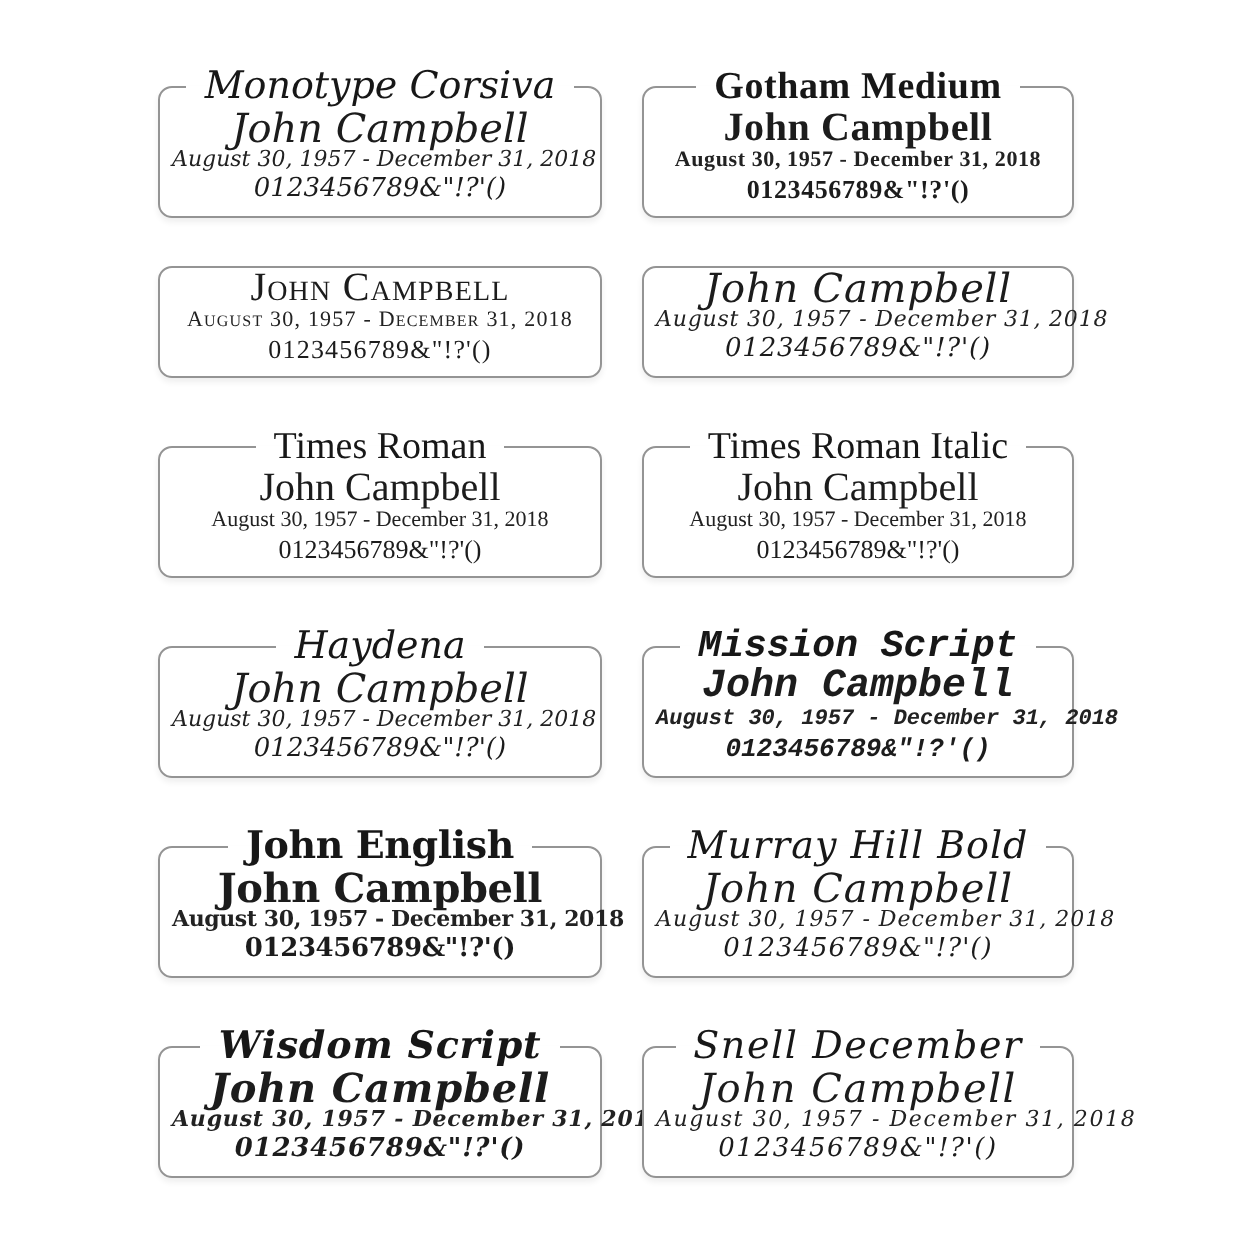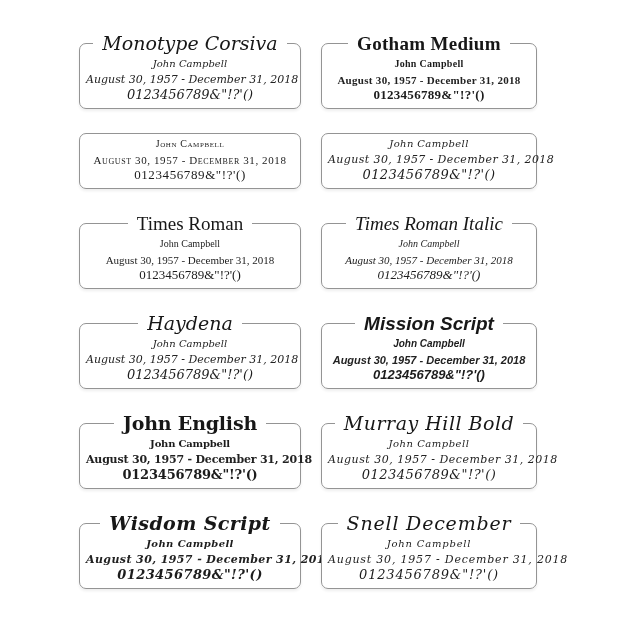--- a/index.html
+++ b/index.html
@@ -34,34 +34,34 @@
   }
   legend.card-title {
     margin: 0 auto;
     padding: 0 9px;
     font-size: 19px;
     line-height: 21px;
     white-space: nowrap;
     color: #171717;
   }
   .line { white-space: nowrap; }
-  .line-name  { font-size: 10px; line-height: 18px; margin-top: 1px; text-align: center; }
+  .line-name  { font-size: 20px; line-height: 18px; margin-top: 1px; text-align: center; }
   .line-dates { font-size: 11px;   line-height: 14px; color: #222222; }
   .line-chars { font-size: 13px;   line-height: 16px; }
 
   
   .f-corsiva     { font-family: "DejaVu Serif", serif; font-style: italic; }
   .f-gotham      { font-family: Liberation Serif, serif; font-weight: 700; letter-spacing: .3px; }
   .f-cinzel      { font-family: "Liberation Serif", serif; font-variant: small-caps; letter-spacing: .6px; }
   .f-cinzel legend.card-title { letter-spacing: 2px; font-size: 21px; }
   .f-lucida      { font-family: "DejaVu Serif", serif; font-style: italic; letter-spacing: .4px; }
   .f-times       { font-family: "Liberation Serif", serif; }
-  .f-timesitalic { font-family: "Liberation Serif", serif; font-style: italic; }
+  .f-timesitalic { font-family: "Liberation Serif", serif; }
   .f-haydena     { font-family: "DejaVu Serif", serif; font-style: italic; }
-  .f-mission     { font-family: Liberation Sans, sans-serif; font-style: italic; font-weight: 700; }
+  .f-mission     { font-family: Liberation Mono, monospace; font-style: italic; font-weight: 700; }
   .f-olde        { font-family: "DejaVu Serif", serif; font-weight: 700; letter-spacing: -.2px; }
   .f-murray      { font-family: "DejaVu Serif", serif; font-style: italic; letter-spacing: .5px; }
   .f-wisdom      { font-family: "DejaVu Serif", serif; font-style: italic; font-weight: 700; letter-spacing: .4px; }
   .f-snell       { font-family: "DejaVu Serif", serif; font-style: italic; letter-spacing: .8px; }
 </style>
 </head>
 <body>
 
 <div class="grid">
 

